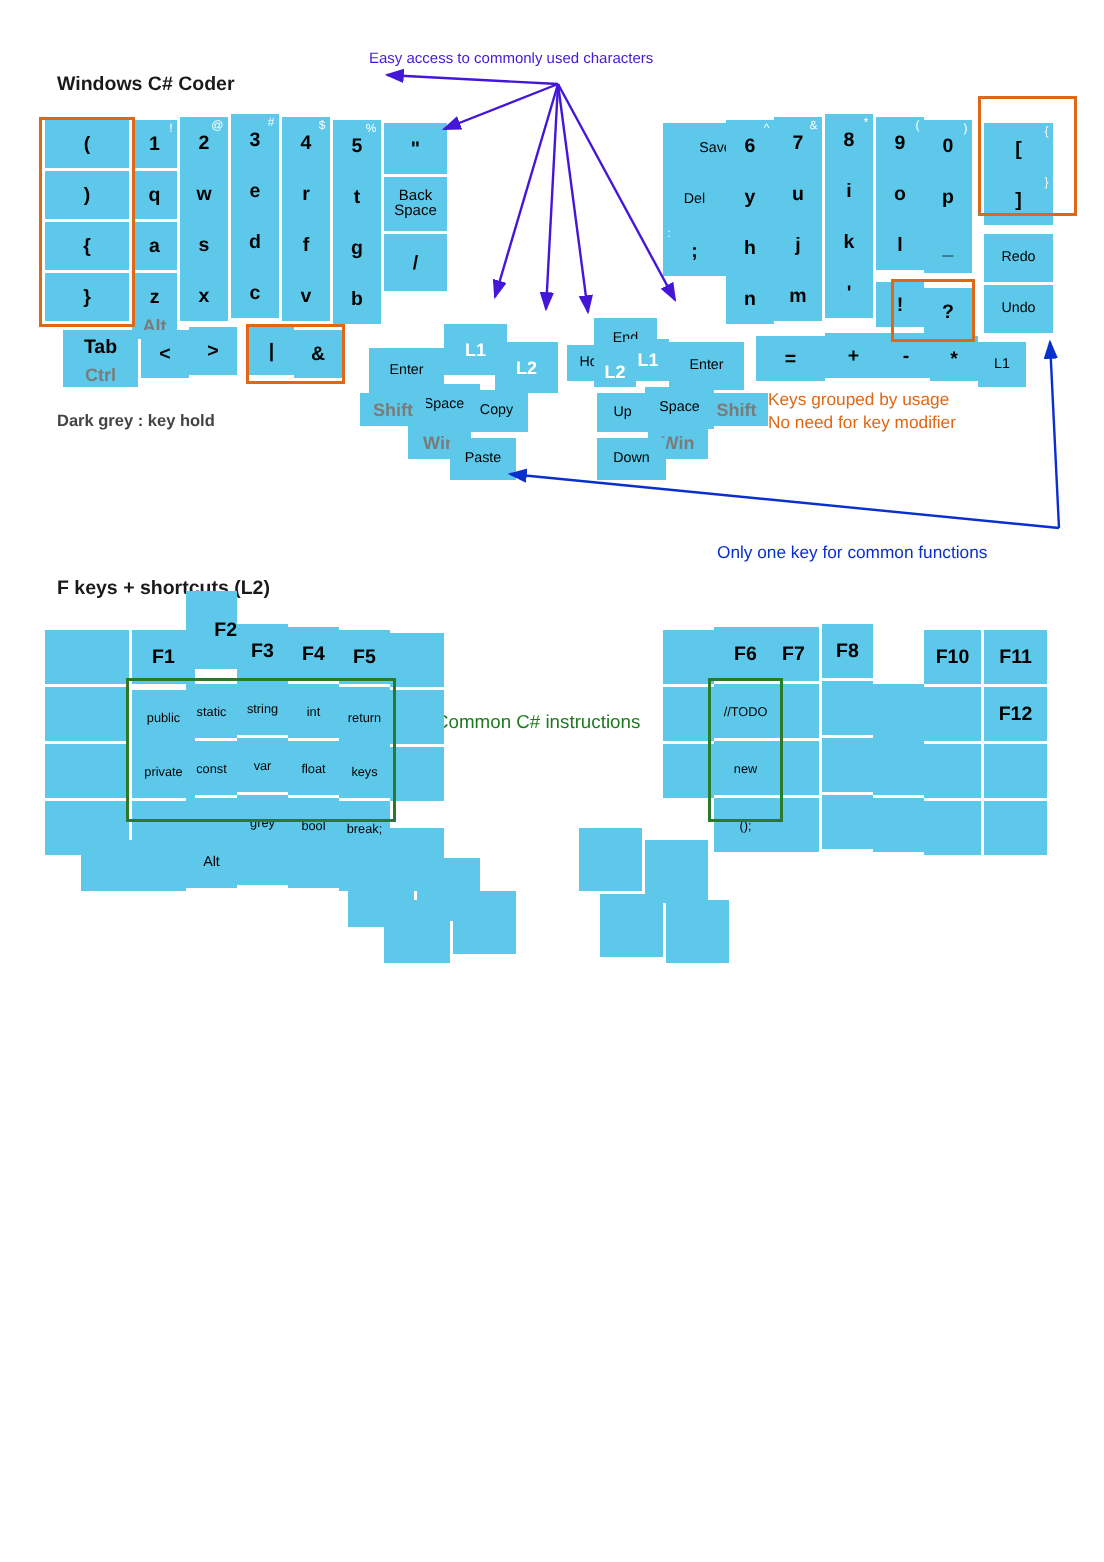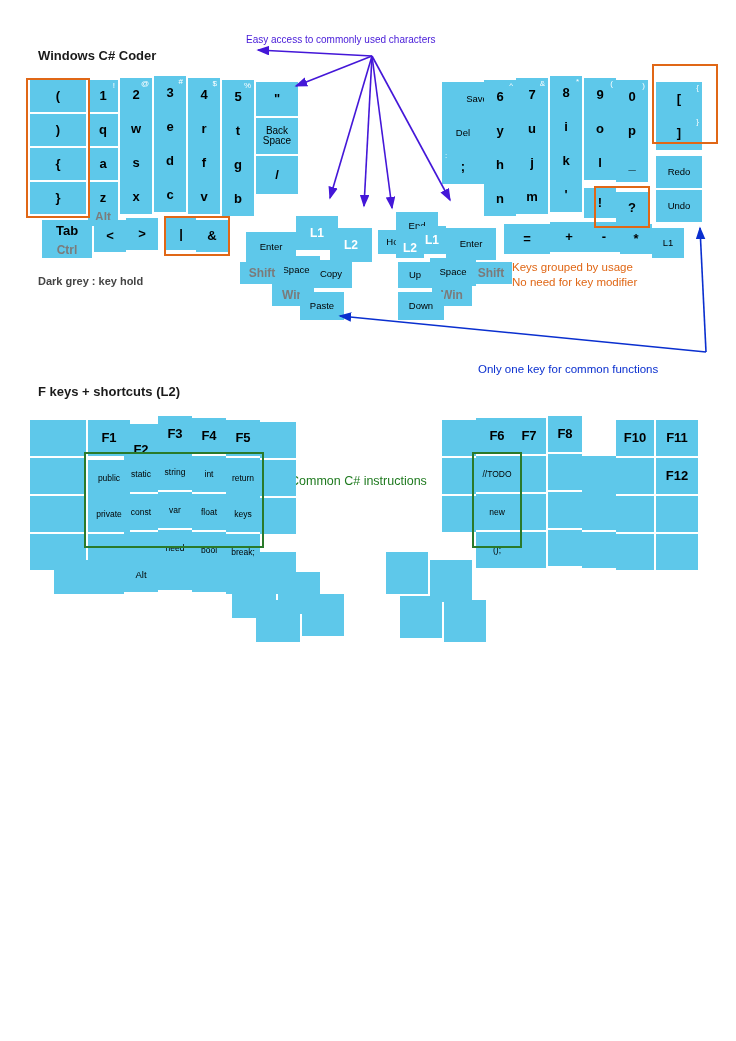--- a/index.html
+++ b/index.html
@@ -355,21 +355,21 @@
       </div>
       <div class="key small" style="left: 398px; top: 292px; width: 46px; height: 28px;">
         <span class="lbl">Down</span>
       </div>
       <div class="key" style="left: 30px; top: 420px; width: 56px; height: 36px;">
         <span class="lbl"></span>
       </div>
       <div class="key b" style="left: 88px; top: 420px; width: 42px; height: 36px;">
         <span class="lbl">F1</span>
       </div>
-      <div class="key b" style="left: 124px; top: 424px; width: 34px; height: 52px;">
+      <div class="key b" style="left: 124px; top: 394px; width: 34px; height: 52px; justify-content: flex-end;">
         <span class="lbl">F2</span>
       </div>
       <div class="key b" style="left: 158px; top: 416px; width: 34px; height: 36px;">
         <span class="lbl">F3</span>
       </div>
       <div class="key b" style="left: 192px; top: 418px; width: 34px; height: 36px;">
         <span class="lbl">F4</span>
       </div>
       <div class="key b" style="left: 226px; top: 420px; width: 34px; height: 36px;">
         <span class="lbl">F5</span>
@@ -422,21 +422,21 @@
       <div class="key" style="left: 30px; top: 534px; width: 56px; height: 36px;">
         <span class="lbl"></span>
       </div>
       <div class="key" style="left: 88px; top: 534px; width: 42px; height: 36px;">
         <span class="lbl"></span>
       </div>
       <div class="key" style="left: 124px; top: 532px; width: 34px; height: 36px;">
         <span class="lbl"></span>
       </div>
       <div class="key tiny" style="left: 158px; top: 530px; width: 34px; height: 36px;">
-        <span class="lbl">need</span>
+        <span class="lbl">grey</span>
       </div>
       <div class="key tiny" style="left: 192px; top: 532px; width: 34px; height: 36px;">
         <span class="lbl">bool</span>
       </div>
       <div class="key tiny" style="left: 226px; top: 534px; width: 34px; height: 36px;">
         <span class="lbl">break;</span>
       </div>
       <div class="key" style="left: 54px; top: 560px; width: 42px; height: 34px;">
         <span class="lbl"></span>
       </div>

